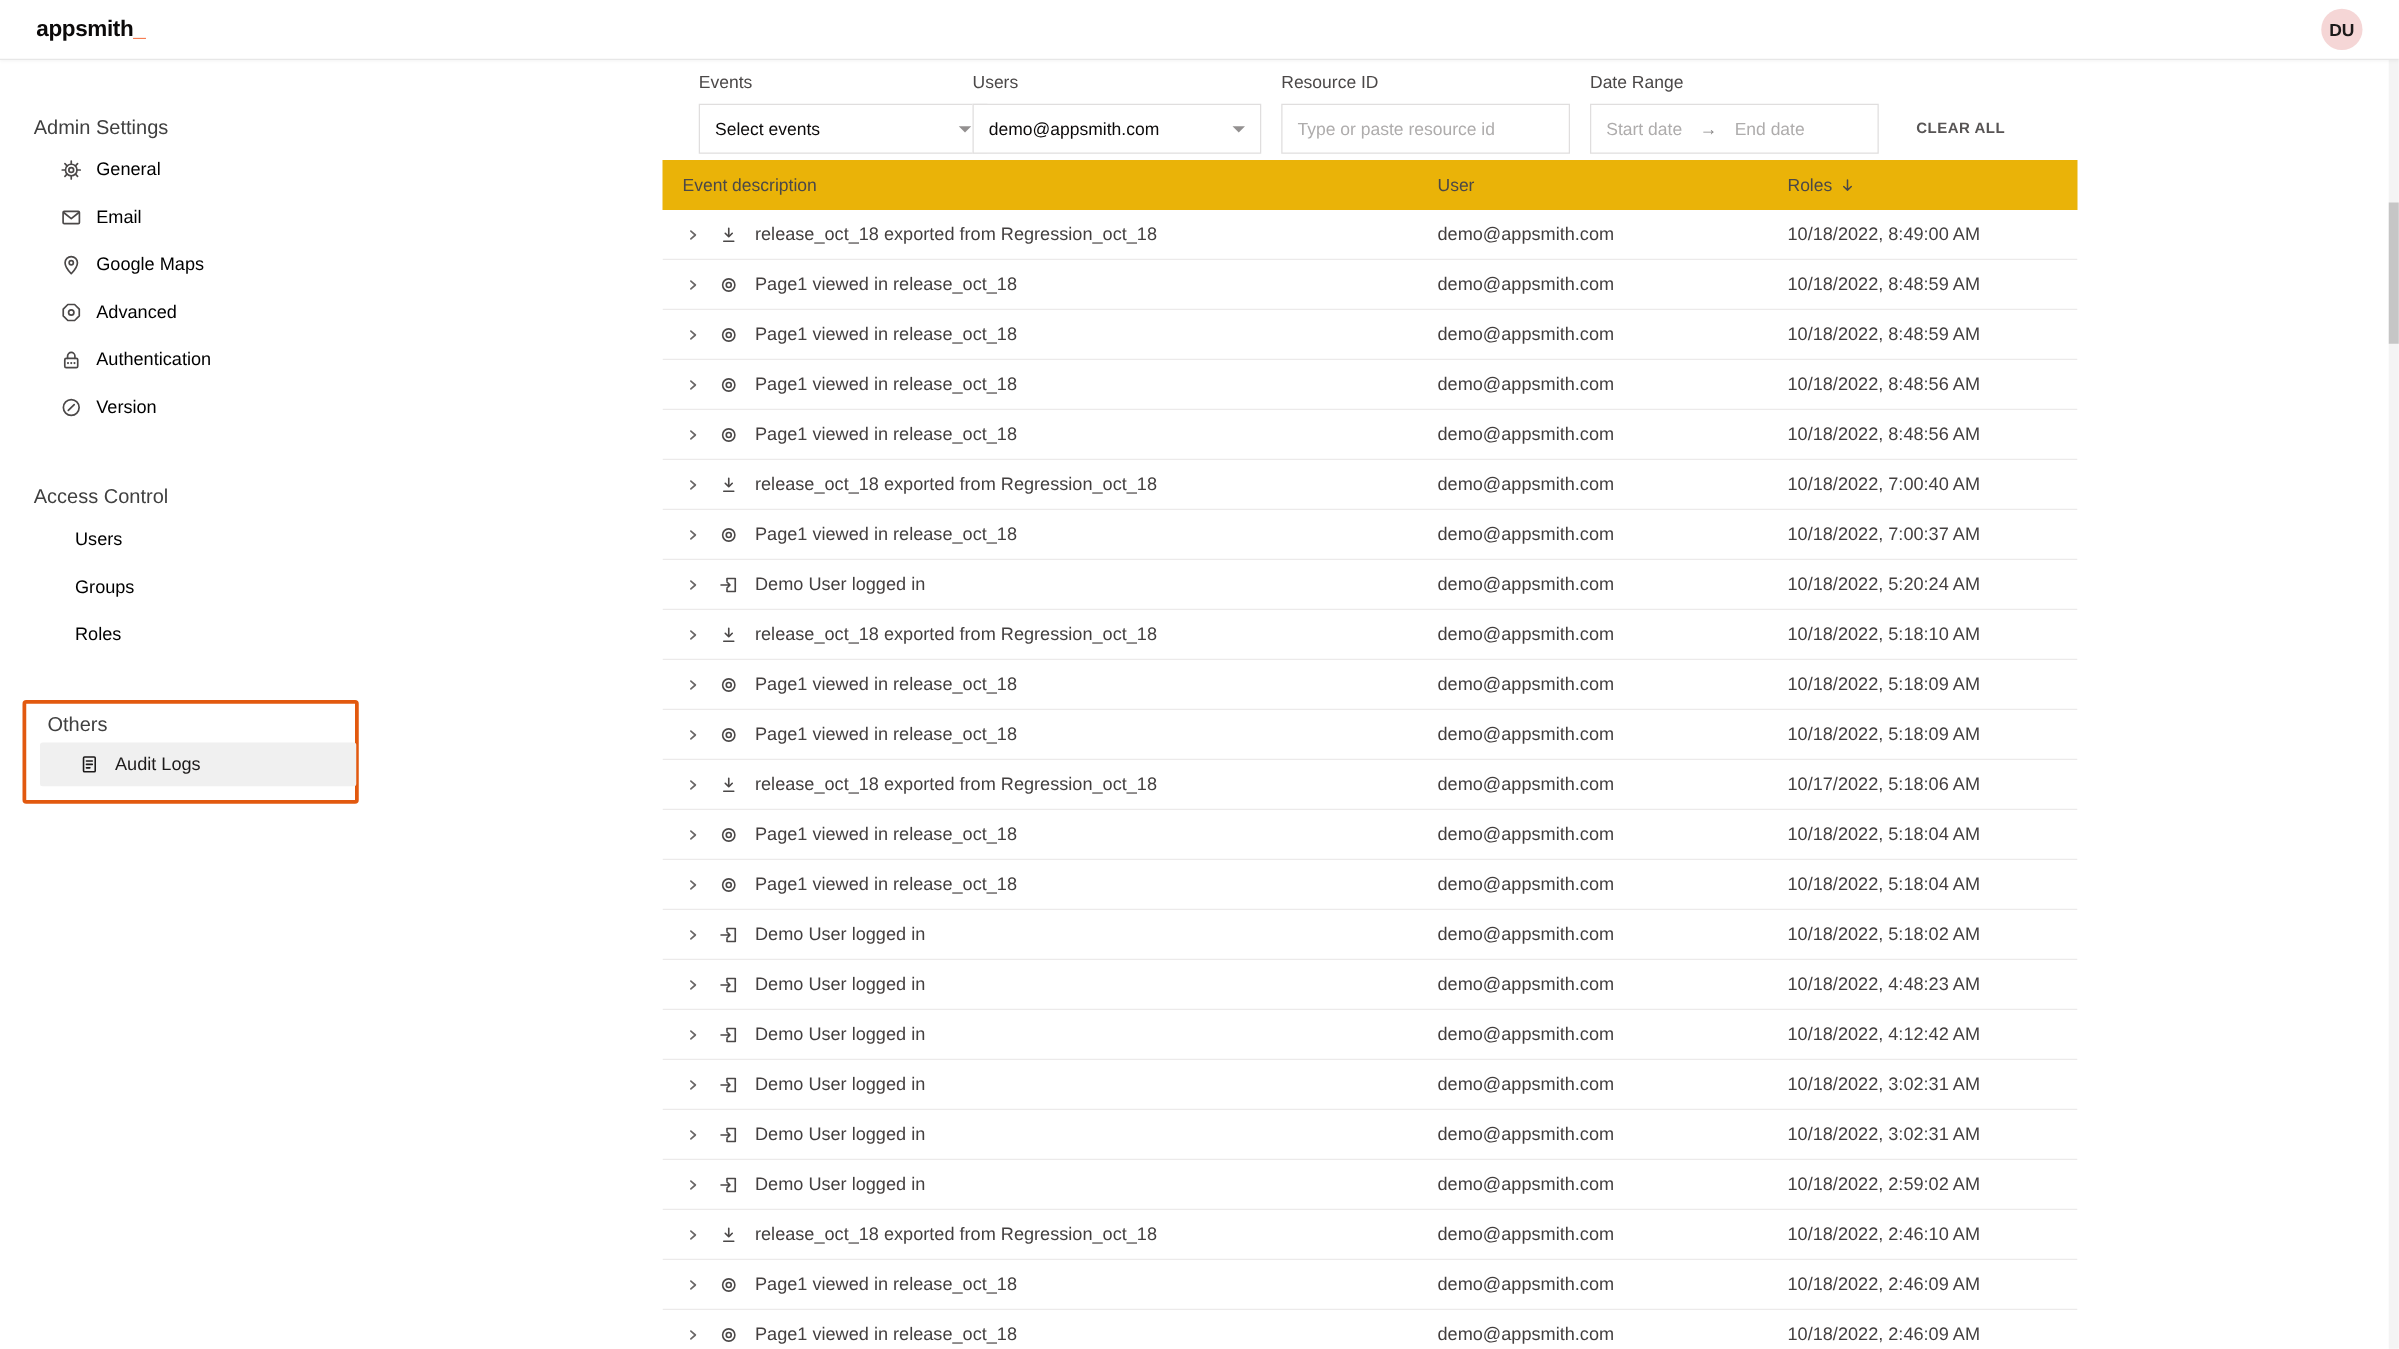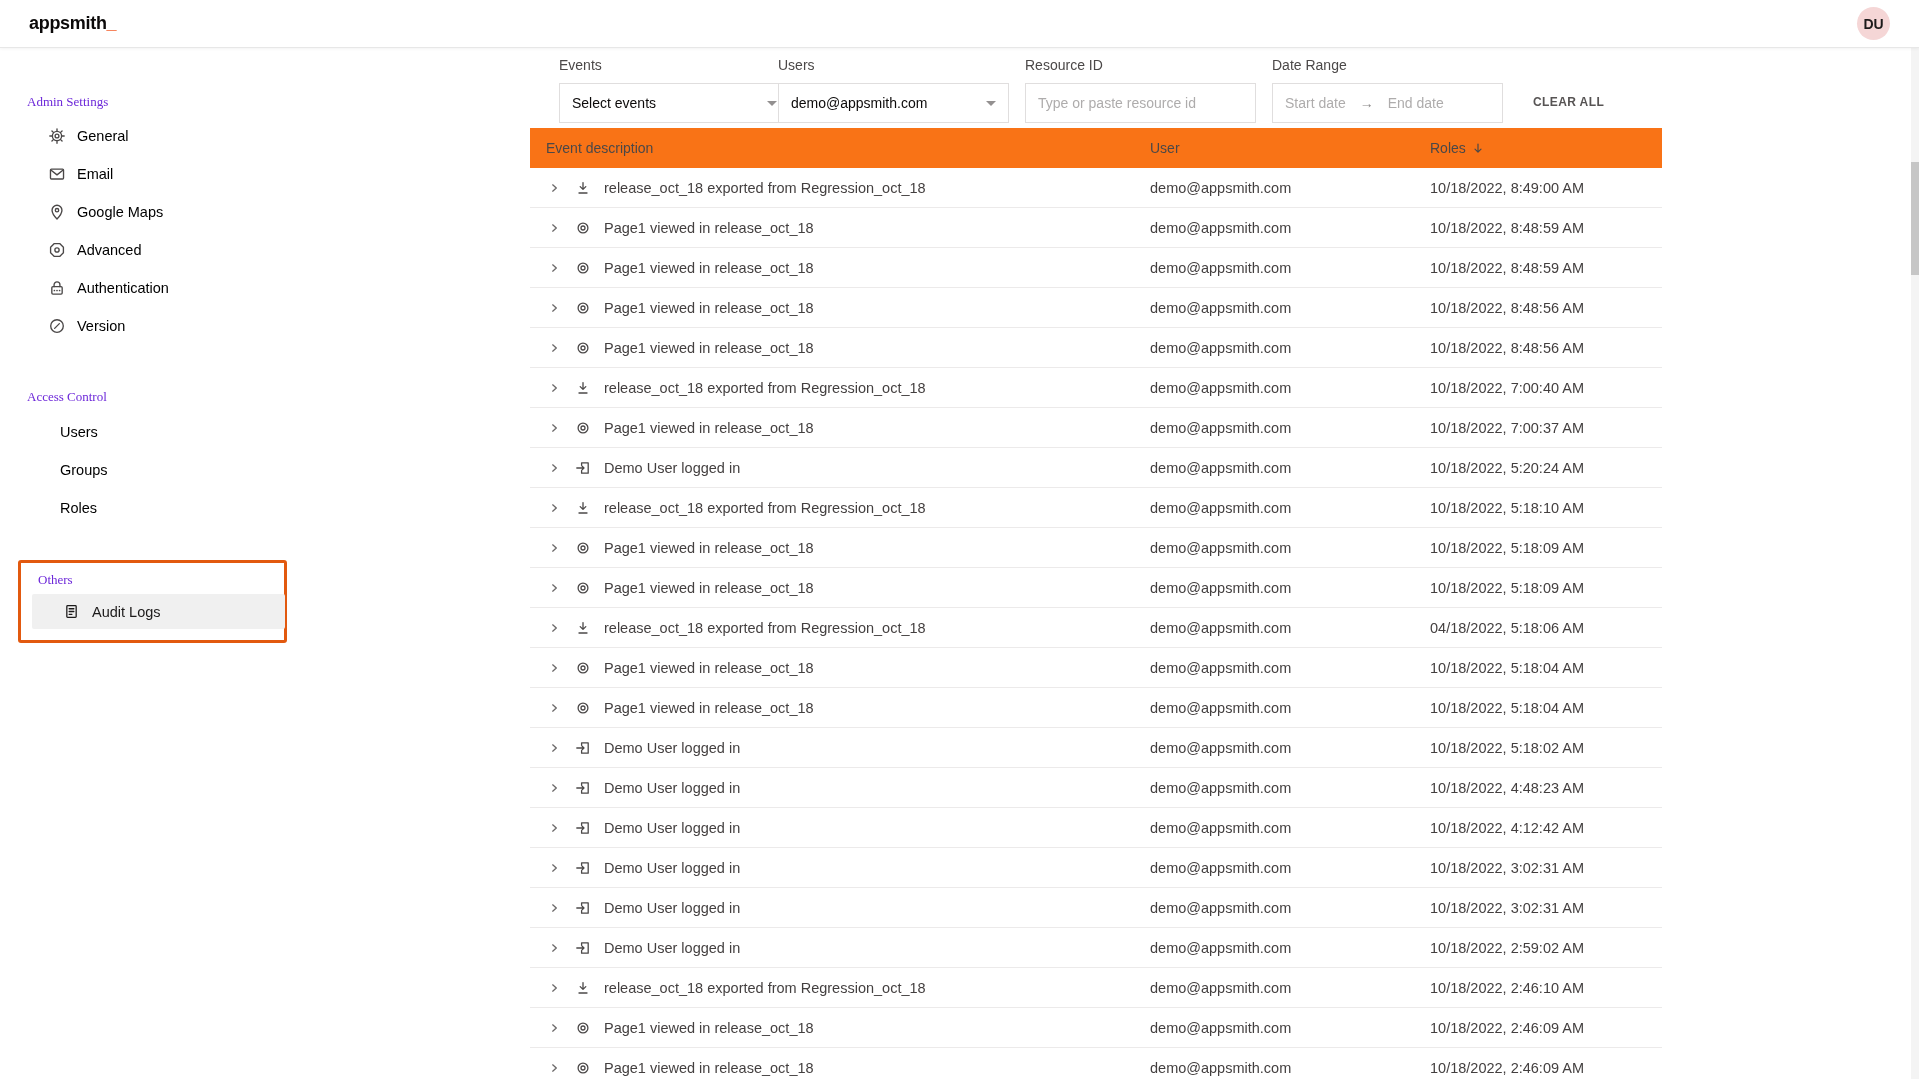--- a/index.html
+++ b/index.html
@@ -15,21 +15,21 @@
   #avatar { position:absolute; left:1857px; top:7px; width:33px; height:33px; border-radius:50%;
     background:#f5d6d6; display:flex; align-items:center; justify-content:center;
     font-size:14px; font-weight:600; color:#1c1a1a; cursor:pointer; }
 
   
   #scrollbar-track { position:absolute; right:0; top:48px; width:8px; height:1031px; background:#f4f4f4; }
   #scrollbar-thumb { position:absolute; left:0; top:114px; width:8px; height:113px; background:#c6c6c6; }
 
   
   #sidebar { position:absolute; left:0; top:48px; width:430px; height:1031px; background:#fff; }
-  .side-heading { position:absolute; left:27px; font-size:13px; font-weight:500; color:#6d28d9;font-family:Liberation Serif, serif; }
+  .side-heading { position:absolute; left:27px; font-size:16px; font-weight:500; color:#404040; }
   .side-items { position:absolute; left:32px; width:255px; }
   .side-item { height:38px; display:flex; align-items:center; padding-left:16px; cursor:pointer;
     font-size:14.5px; color:#000000; border-radius:2px; }
   .side-item .icn { width:18px; height:18px; margin-right:11px; display:flex; align-items:center; }
   .side-item.plain { padding-left:28px; }
   .side-item.selected { background:#f0f0f0; color:#1c1a1a; }
   #others-box { position:absolute; left:18px; top:512px; width:269px; height:83px;
     border:3px solid #e2590f; border-radius:3px; }
   #others-box .side-heading { left:17px; top:9px; position:absolute; }
   #others-items { position:absolute; left:11px; top:31px; width:253px; }
@@ -46,21 +46,21 @@
     border-top:5px solid #939090; }
   .fbox input { border:none; outline:none; width:100%; font-size:14px;
     font-family:"Liberation Sans", sans-serif; color:#0c0a0a; background:transparent; }
   .fbox input::placeholder, .ph { color:#aeacac; }
   .range-arrow { color:#8a8888; margin:0 14px; font-size:14px; }
   #clear-all { position:absolute; left:1533px; top:95px; font-size:12px; font-weight:700;
     letter-spacing:.4px; color:#575454; cursor:pointer; }
 
   
   #table-header { position:absolute; left:530px; top:128px; width:1132px; height:40px;
-    background:#f97316; display:grid; grid-template-columns:620px 280px 232px;
+    background:#eab308; display:grid; grid-template-columns:620px 280px 232px;
     align-items:center; font-size:14px; color:#4b4848; }
   #table-header .hc1 { padding-left:16px; }
   .sort-wrap { display:inline-flex; align-items:center; gap:6px; cursor:pointer; }
   #rows { position:absolute; left:530px; top:168px; width:1132px; height:911px; overflow:hidden; }
   .trow { height:40px; display:grid; grid-template-columns:620px 280px 232px; align-items:center;
     border-bottom:1px solid #eceaea; font-size:14.5px; color:#433f3f; cursor:pointer; }
   .trow .c1 { display:flex; align-items:center; padding-left:20px; }
   .trow .chev { width:9px; height:10px; margin-right:16px; display:flex; align-items:center; }
   .trow .eicn { width:17px; height:17px; margin-right:12px; display:flex; align-items:center; }
 </style>
@@ -414,21 +414,21 @@
           </svg>
         </span>
         <span class="eicn">
           <svg class="ic" width="16" height="16" viewBox="0 0 16 16" style="stroke-width:1.3">
             <path d="M8 2.6v6.6M5.2 6.6L8 9.4l2.8-2.8M4 13h8"></path>
           </svg>
         </span>
         <span>release_oct_18 exported from Regression_oct_18</span>
       </div>
       <div>demo@appsmith.com</div>
-      <div>04/18/2022, 5:18:06 AM</div>
+      <div>10/17/2022, 5:18:06 AM</div>
     </div>
     <div class="trow">
       <div class="c1">
         <span class="chev">
           <svg width="9" height="10" viewBox="0 0 10 10" style="fill:none;stroke:#6b6868;stroke-width:1.5;stroke-linecap:round;stroke-linejoin:round;">
             <path d="M3 1.5L7 5L3 8.5"></path>
           </svg>
         </span>
         <span class="eicn">
           <svg class="ic" width="16" height="16" viewBox="0 0 16 16" style="stroke-width:1.3">

